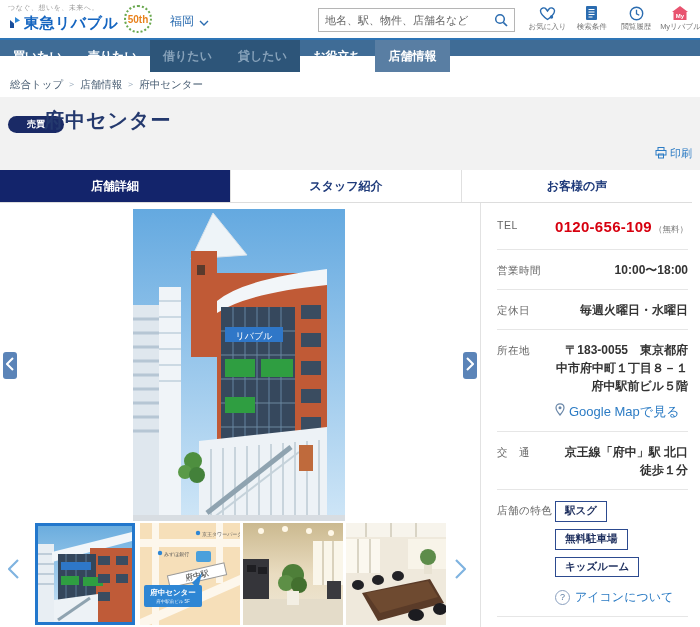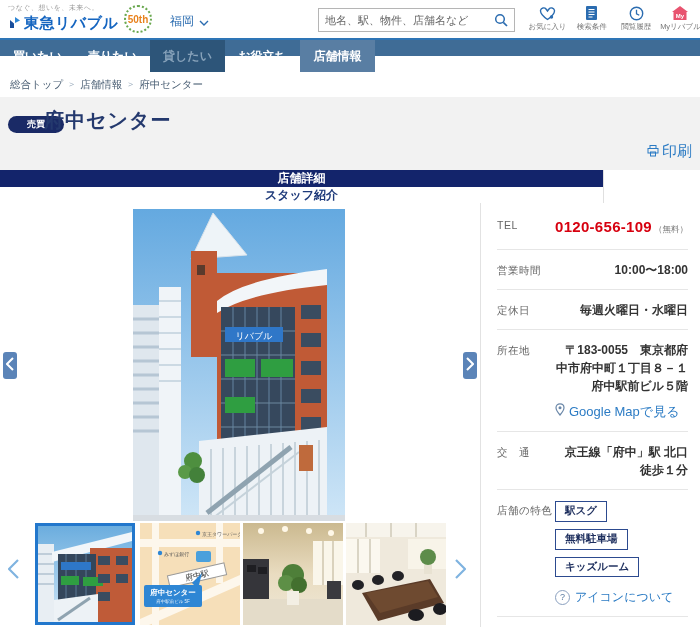--- a/index.html
+++ b/index.html
@@ -38,24 +38,24 @@
   .crumbs{top:72px;left:0;width:700px;height:25px;background:#fff;display:flex;align-items:center;
           padding-left:10px;font-size:10.5px;color:#4a5f74;gap:4px;}
   .crumb{cursor:pointer;}
   .sep{color:#9aabbc;font-size:9px;}
 
   
   .titleband{top:97px;left:0;width:700px;height:73px;background:#f2f2f2;}
   .cat-badge{left:8px;top:19px;background:#1a2a66;color:#fff;font-size:9px;font-weight:bold;
              padding:2px 19px;border-radius:9px;}
   .page-title{left:44px;top:10px;font-size:20px;color:#24396e;font-weight:600;letter-spacing:1px;}
-  .print{right:8px;bottom:9px;font-size:15px;color:#2b7bc4;display:flex;align-items:center;gap:3px;cursor:pointer;}
-
-  
-  .tabs{top:170px;left:0;width:604px;height:33px;display:flex;background:#fff;border-bottom:1px solid #ddd;flex-direction:column;}
+  .print{right:8px;bottom:9px;font-size:11px;color:#2b7bc4;display:flex;align-items:center;gap:3px;cursor:pointer;}
+
+  
+  .tabs{top:170px;left:0;width:692px;height:33px;display:flex;background:#fff;border-bottom:1px solid #ddd;}
   .tab{flex:1;display:flex;align-items:center;justify-content:center;font-size:12px;font-weight:600;
        color:#1e3a7a;border-right:1px solid #e0e0e0;cursor:pointer;background:#fff;}
   .tab:last-child{border-right:none;}
   .tab.active{background:#13246b;color:#fff;}
 
   
   .content{top:203px;left:0;width:700px;height:424px;background:#fff;}
   .main-photo{left:133px;top:6px;width:212px;height:312px;}
   .gal-btn{width:14px;height:27px;background:#5b84b8;border-radius:3px;display:flex;
            align-items:center;justify-content:center;cursor:pointer;}
@@ -150,20 +150,21 @@
           </svg>
         </span>
       <span class="qlabel">Myリバブル</span>
     </div>
   </div>
 </div>
 
 <div class="abs nav">
   <div class="nav-item">買いたい</div>
   <div class="nav-item">売りたい</div>
+  <div class="nav-item dim">借りたい</div>
   <div class="nav-item dim">貸したい</div>
   <div class="nav-item">お役立ち</div>
   <div class="nav-item active">店舗情報</div>
 </div>
 
 <div class="abs crumbs">
   <span class="crumb">総合トップ</span>
   <span class="sep">＞</span>
   <span class="crumb">店舗情報</span>
   <span class="sep">＞</span>

